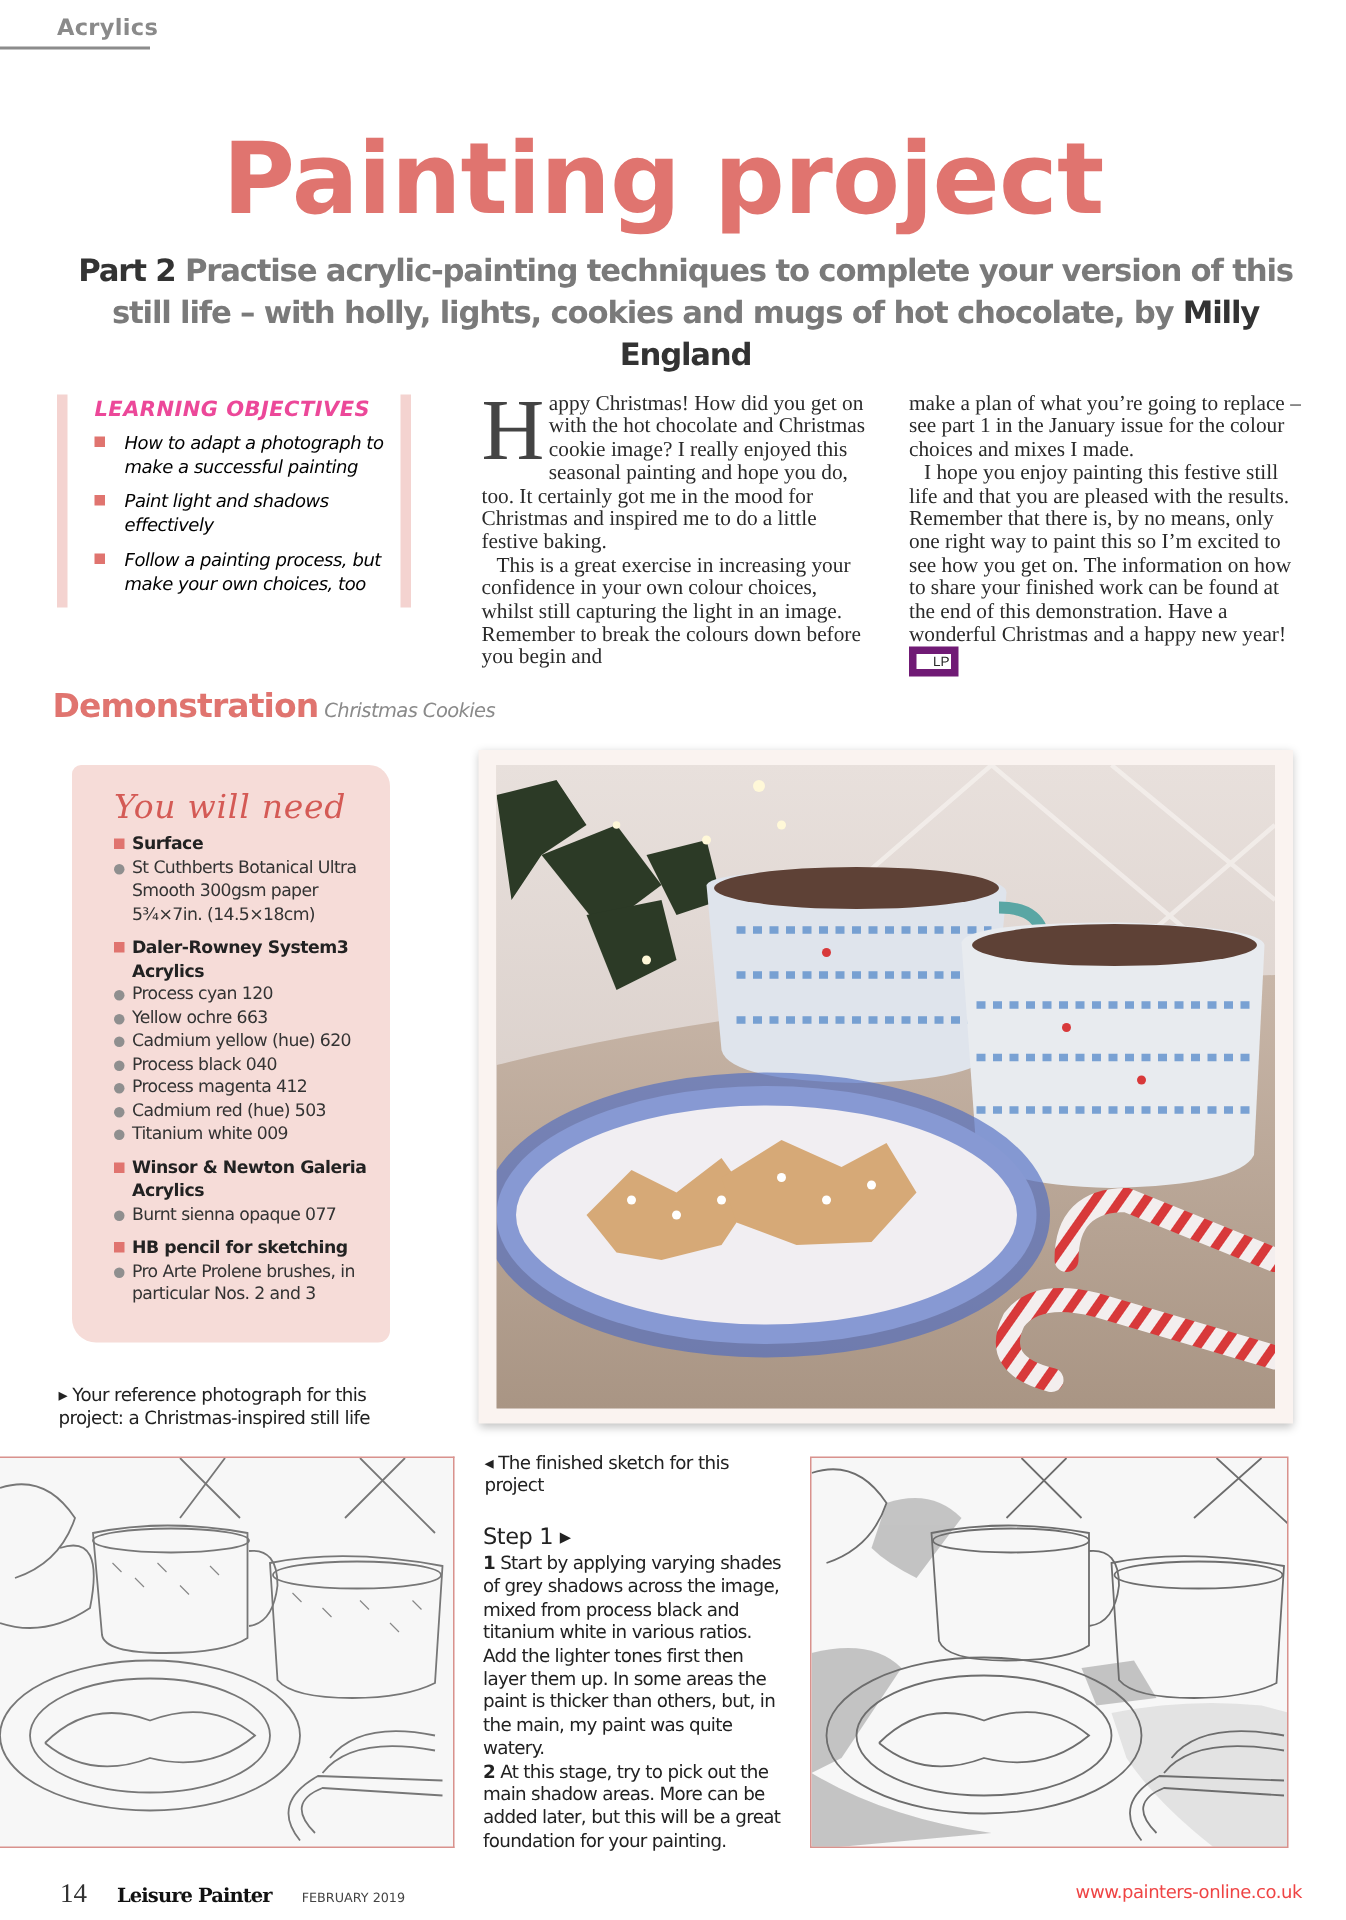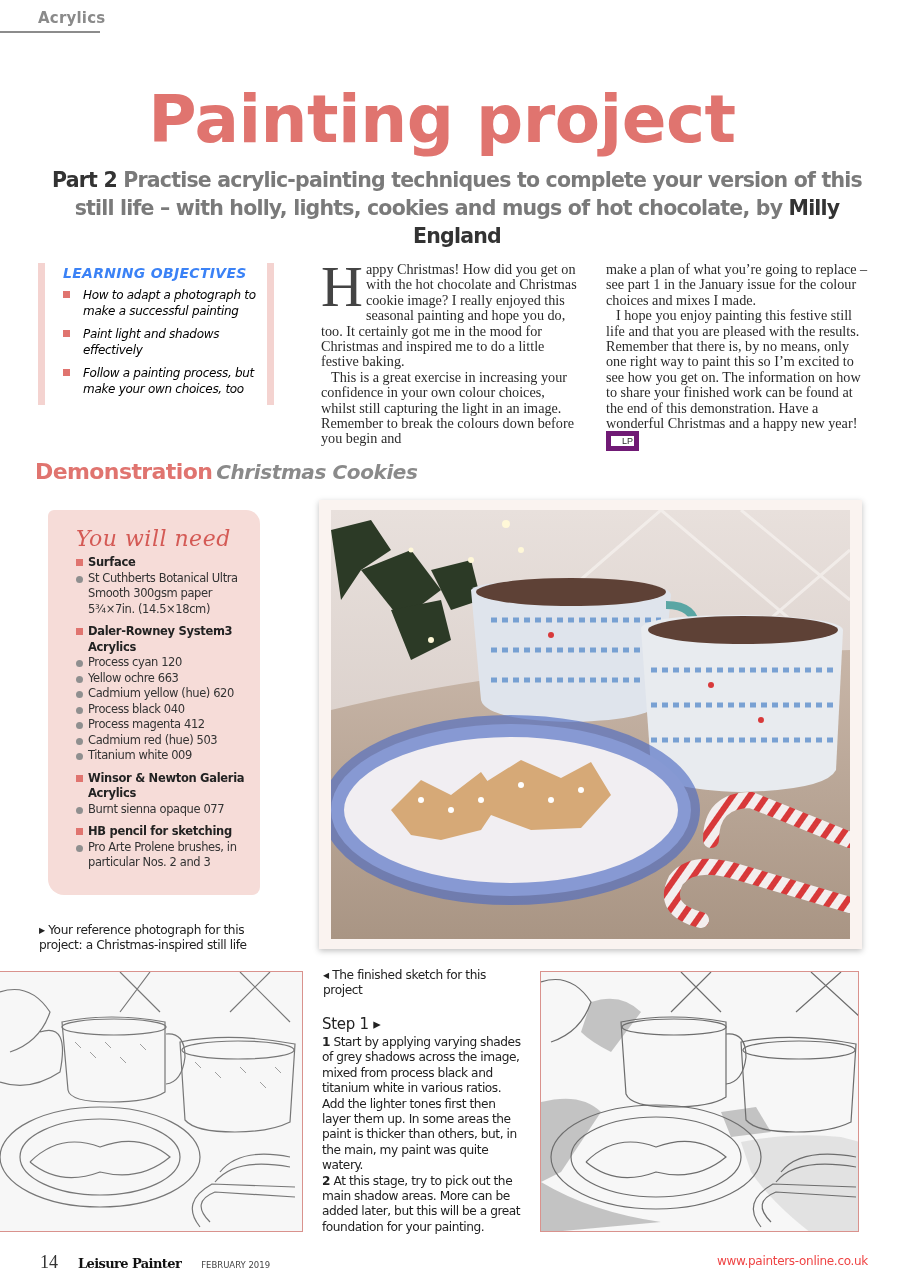--- a/index.html
+++ b/index.html
@@ -8,35 +8,35 @@
 
   .section-tag { position: absolute; left: 0; top: 6px; width: 100px; height: 27px; border-bottom: 2px solid #8c8c8c; }
   .section-tag span { position: absolute; left: 38px; top: 3px; font-family: "DejaVu Sans", sans-serif; font-weight: bold; font-size: 15px; color: #8a8a8a; letter-spacing: 0.2px; }
 
   .title { position: absolute; left: 0; width: 884px; top: 80px; text-align: center; font-family: "DejaVu Sans", sans-serif; font-weight: bold; font-size: 66px; color: #e0746f; letter-spacing: -0.5px; line-height: 80px; }
 
   .standfirst { position: absolute; left: 52px; top: 166px; width: 810px; font-family: "DejaVu Sans", sans-serif; font-size: 20.5px; font-weight: bold; color: #7a7a7a; line-height: 28px; text-align: center; letter-spacing: -0.8px; }
   .standfirst .dark { color: #333; }
 
   .objectives { position: absolute; left: 38px; top: 263px; width: 236px; height: 142px; border-left: 7px solid #f4d3d0; border-right: 7px solid #f4d3d0; padding: 2px 0 0 18px; }
-  .objectives h3 { font-family: "DejaVu Sans", sans-serif; font-style: italic; font-weight: bold; font-size: 14px; color: #3b82f6; letter-spacing: 0.3px; margin-bottom: 6px; }
+  .objectives h3 { font-family: "DejaVu Sans", sans-serif; font-style: italic; font-weight: bold; font-size: 14px; color: #ec4899; letter-spacing: 0.3px; margin-bottom: 6px; }
   .objectives ul { list-style: none; }
   .objectives li { position: relative; padding-left: 20px; font-family: "DejaVu Sans", sans-serif; font-style: italic; font-size: 12px; line-height: 16px; color: #000000; margin-bottom: 7px; letter-spacing: -0.3px; }
   .objectives li::before { content: ""; position: absolute; left: 0; top: 4px; width: 7px; height: 7px; background: #e0746f; }
 
   .col { position: absolute; top: 262px; font-family: "Liberation Serif", serif; font-size: 14.2px; line-height: 15.4px; color: #2a2a2a; }
   .col1 { left: 321px; width: 258px; }
   .col2 { left: 606px; width: 262px; }
   .dropcap { float: left; font-family: "Liberation Serif", serif; font-size: 58px; line-height: 46px; margin: 2px 3px 0 0; color: #444; }
   .col p.indent { text-indent: 10px; }
   .lp-mark { display: inline-block; border: 5px solid #701a75; font-size: 9px; line-height: 10px; padding: 0 1px; vertical-align: 1px; font-family: "Liberation Sans", sans-serif; }
 
   .demo-heading { position: absolute; left: 35px; top: 459px; font-family: "DejaVu Sans", sans-serif; }
   .demo-heading .main { font-weight: bold; font-size: 22px; color: #e0746f; letter-spacing: -0.6px; }
-  .demo-heading .sub { font-style: italic; font-weight: bold; font-size: 20px; color: #8a8a8a; margin-left: 4px; letter-spacing: -0.4px; margin-top: 32px; }
+  .demo-heading .sub { font-style: italic; font-weight: normal; font-size: 13px; color: #8a8a8a; margin-left: 4px; letter-spacing: -0.4px; margin-top: 32px; }
 
   .need-box { position: absolute; left: 48px; top: 510px; width: 212px; height: 385px; background: #f6dcd8; border-radius: 6px 14px 8px 16px; padding: 16px 0 0 28px; }
   .need-box h3 { font-family: "DejaVu Serif", serif; font-style: italic; font-size: 22px; color: #d45a55; font-weight: normal; margin-bottom: 4px; letter-spacing: 0.5px; }
   .need-group { margin-bottom: 7px; }
   .need-head { position: relative; padding-left: 12px; font-family: "DejaVu Sans", sans-serif; font-weight: bold; font-size: 11.5px; line-height: 15.5px; color: #222; letter-spacing: -0.3px; }
   .need-head::before { content: ""; position: absolute; left: 0; top: 4px; width: 7px; height: 7px; background: #e0746f; }
   .need-item { position: relative; padding-left: 12px; font-family: "DejaVu Sans", sans-serif; font-size: 11.5px; line-height: 15.5px; color: #333; letter-spacing: -0.4px; }
   .need-item::before { content: ""; position: absolute; left: 0; top: 5px; width: 7px; height: 7px; border-radius: 50%; background: #8f8f8f; }
 
   .caption { position: absolute; font-family: "DejaVu Sans", sans-serif; font-size: 12.2px; line-height: 15px; color: #222; letter-spacing: -0.4px; }

